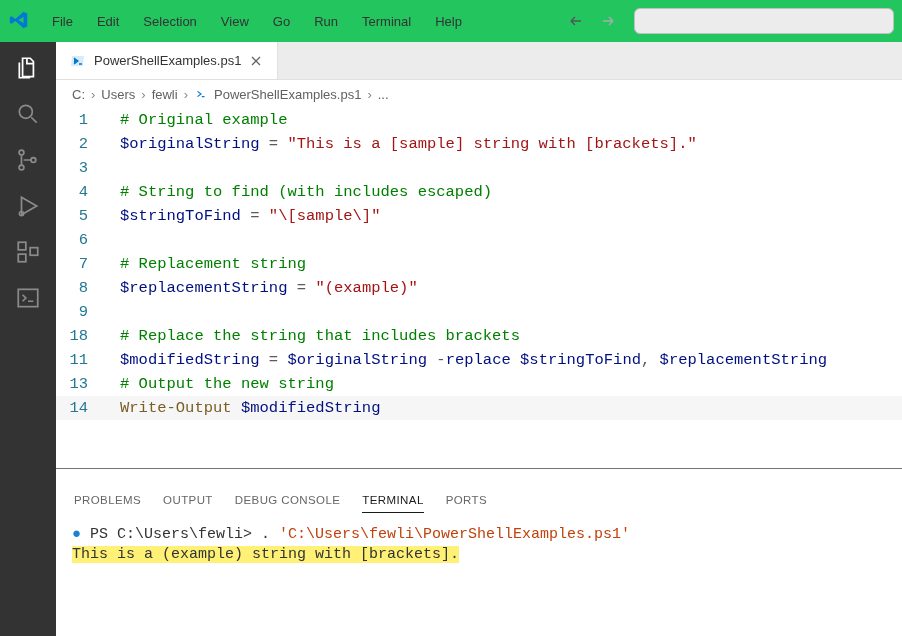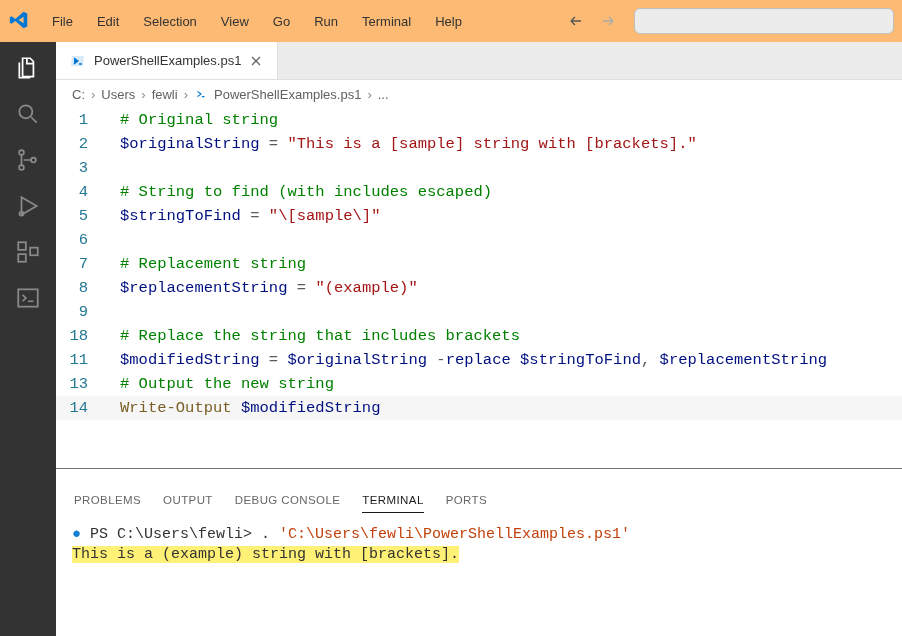--- a/index.html
+++ b/index.html
@@ -1,18 +1,18 @@
 <!DOCTYPE html>
 <html><head>
 <meta charset="utf-8">
 <style>
   * { margin: 0; padding: 0; box-sizing: border-box; }
   body { font-family: -apple-system, "Segoe UI", sans-serif; font-size: 13px; color: #333; background: #fff; width: 902px; height: 636px; overflow: hidden; display: flex; flex-direction: column; }
   
-  .titlebar { height: 42px; background: #fdba74; display: flex; align-items: center; padding: 0 8px; gap: 4px; }
+  .titlebar { height: 42px; background: #22c55e; display: flex; align-items: center; padding: 0 8px; gap: 4px; }
   .titlebar .logo { width: 24px; height: 24px; color: #0078d4; margin-right: 6px; }
   .titlebar .menu-item { padding: 6px 10px; color: #333; cursor: pointer; border-radius: 4px; }
   .titlebar .spacer { flex: 1; }
   .titlebar .nav-arrow { width: 28px; height: 28px; display: flex; align-items: center; justify-content: center; color: #555; border-radius: 4px; cursor: pointer; }
   .titlebar .nav-arrow.disabled { color: #aaa; }
   .titlebar .search { flex: 0 0 260px; height: 26px; background: #ececec; border: 1px solid #c0c0c0; border-radius: 6px; margin-left: 8px; }
 
   .body-row { flex: 1; display: flex; min-height: 0; }
   .activity-bar { width: 56px; background: #333333; display: flex; flex-direction: column; align-items: center; padding-top: 12px; gap: 18px; }
   .activity-bar .act-icon { width: 28px; height: 28px; color: #8a8a8a; cursor: pointer; display: flex; align-items: center; justify-content: center; }
@@ -147,21 +147,21 @@
         <span class="chev">›</span>
         <span class="file-icon"><svg viewBox="0 0 16 16" width="14" height="14">
             <path d="M4 5l4 3-4 3M9 11h3" stroke="currentColor" stroke-width="1.3" fill="none"></path>
           </svg></span>
         <span>PowerShellExamples.ps1</span>
         <span class="chev">›</span>
         <span>...</span>
       </div>
 
     <div class="editor" id="editor">
-        <div class="code-line"><div class="gutter">1</div><div class="codecell"><span class="tok-c"># Original string</span></div></div>
+        <div class="code-line"><div class="gutter">1</div><div class="codecell"><span class="tok-c"># Original example</span></div></div>
         <div class="code-line"><div class="gutter">2</div><div class="codecell"><span class="tok-v">$originalString</span><span> </span><span class="tok-op">=</span><span> </span><span class="tok-s">"This is a [sample] string with [brackets]."</span></div></div>
         <div class="code-line"><div class="gutter">3</div><div class="codecell"></div></div>
         <div class="code-line"><div class="gutter">4</div><div class="codecell"><span class="tok-c"># String to find (with includes escaped)</span></div></div>
         <div class="code-line"><div class="gutter">5</div><div class="codecell"><span class="tok-v">$stringToFind</span><span> </span><span class="tok-op">=</span><span> </span><span class="tok-s">"\[sample\]"</span></div></div>
         <div class="code-line"><div class="gutter">6</div><div class="codecell"></div></div>
         <div class="code-line"><div class="gutter">7</div><div class="codecell"><span class="tok-c"># Replacement string</span></div></div>
         <div class="code-line"><div class="gutter">8</div><div class="codecell"><span class="tok-v">$replacementString</span><span> </span><span class="tok-op">=</span><span> </span><span class="tok-s">"(example)"</span></div></div>
         <div class="code-line"><div class="gutter">9</div><div class="codecell"></div></div>
         <div class="code-line"><div class="gutter">18</div><div class="codecell"><span class="tok-c"># Replace the string that includes brackets</span></div></div>
         <div class="code-line"><div class="gutter">11</div><div class="codecell"><span class="tok-v">$modifiedString</span><span> </span><span class="tok-op">=</span><span> </span><span class="tok-v">$originalString</span><span> </span><span class="tok-op">-</span><span class="tok-k">replace</span><span> </span><span class="tok-v">$stringToFind</span><span class="tok-op">,</span><span> </span><span class="tok-v">$replacementString</span></div></div>

